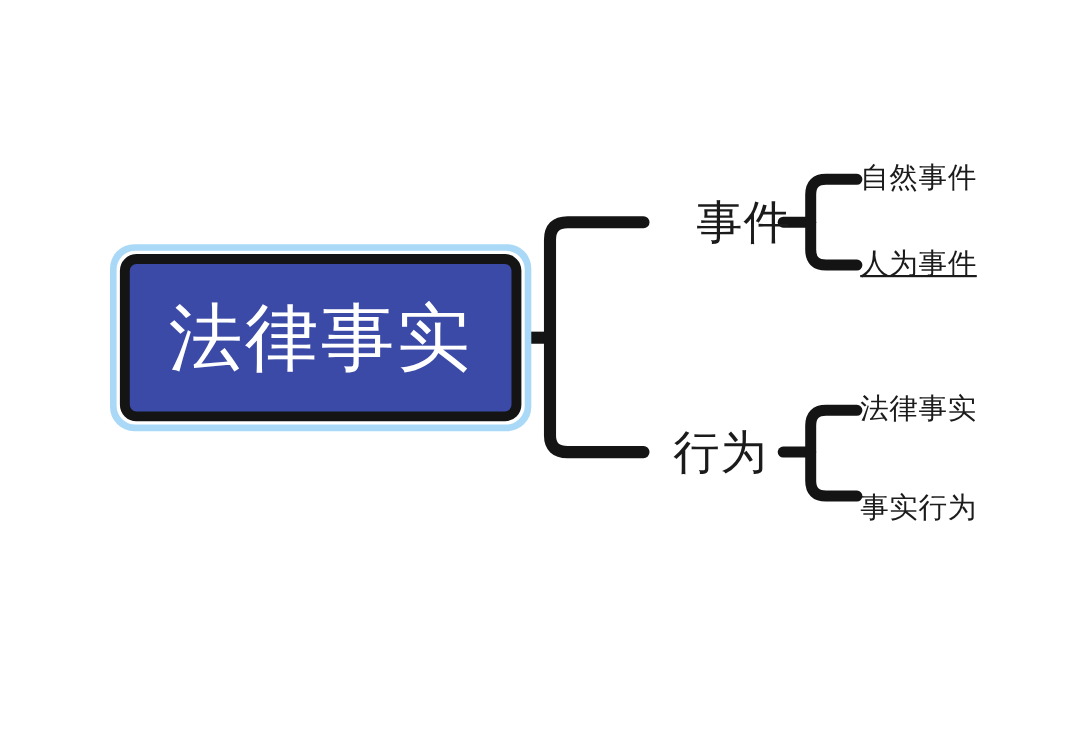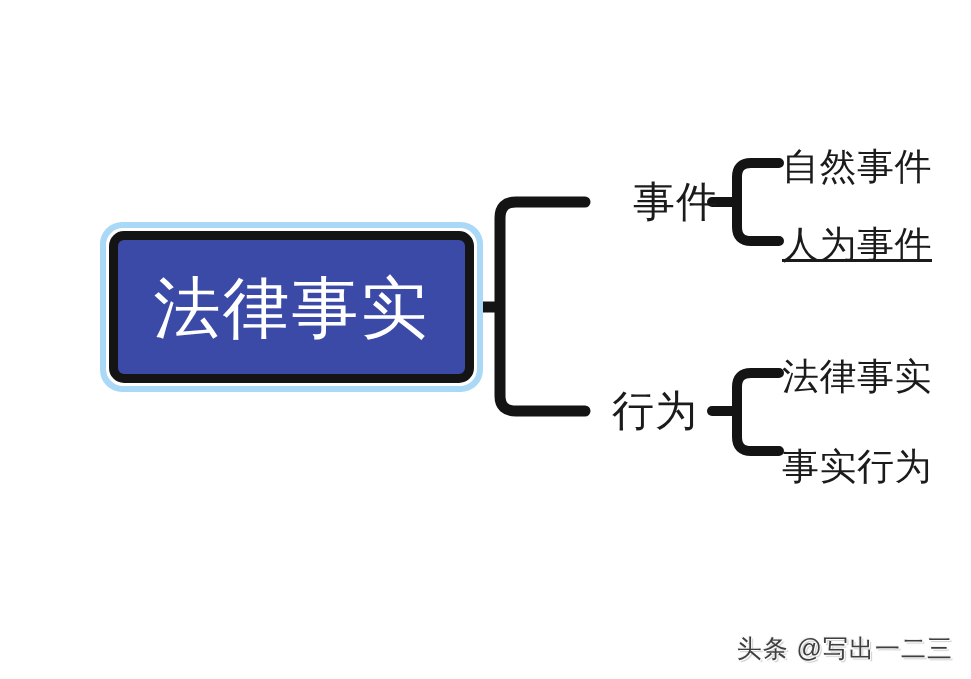--- a/index.html
+++ b/index.html
@@ -74,21 +74,21 @@
     position: absolute;
     color: #1b1b1b;
     white-space: nowrap;
     line-height: 1;
   }
   .branch-label {
     font-size: 42px;
     letter-spacing: 1px;
   }
   .leaf-label {
-    font-size: 37px;
+    font-size: 26px;
     letter-spacing: 0.5px;
   }
 
   
   .watermark {
     position: absolute;
     right: 18px;
     bottom: 18px;
     font-size: 25px;
     line-height: 1;
@@ -129,15 +129,14 @@
   <div class="node-label leaf-label" style="left:782px; top:148px;">自然事件</div>
 
   <div class="node-label leaf-label" style="left:782px; top:226px;text-decoration:underline;">人为事件</div>
 
   <div class="node-label branch-label" style="left:612px; top:390px;text-align:center;">行为</div>
 
   <div class="node-label leaf-label" style="left:782px; top:358px;">法律事实</div>
 
   <div class="node-label leaf-label" style="left:782px; top:448px;">事实行为</div>
 
-  <div class="watermark">头条 @写出一二三</div>
 
 </div>
 
 </body></html>

